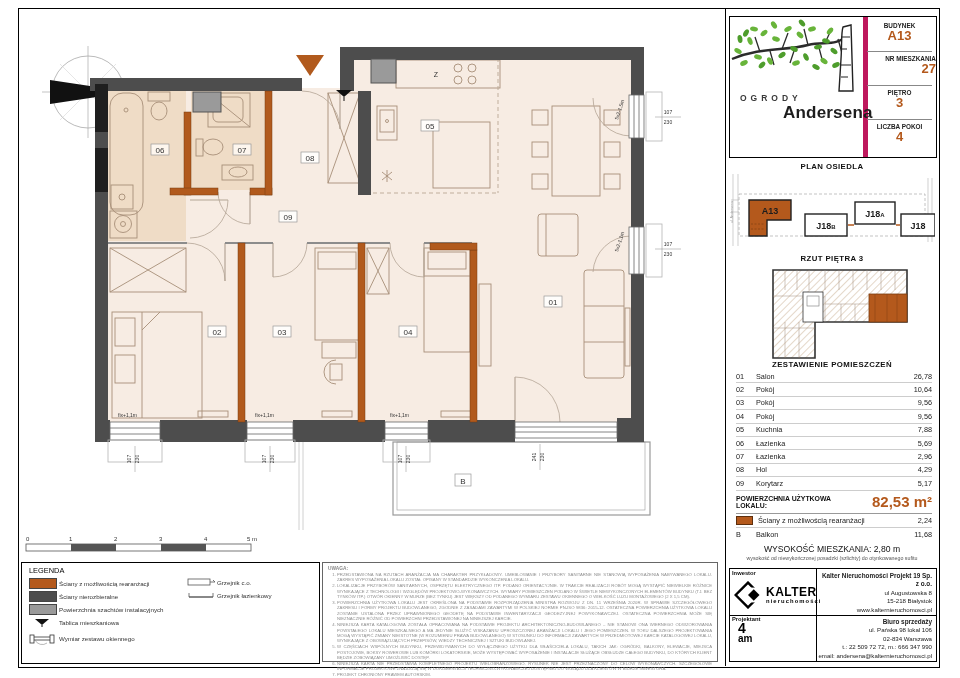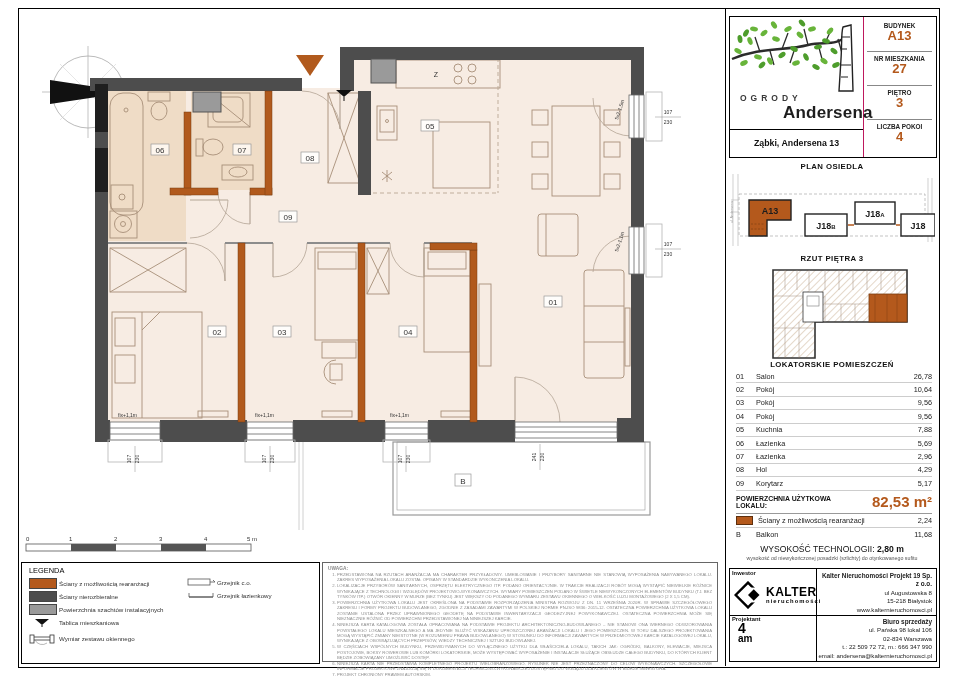--- a/index.html
+++ b/index.html
@@ -3,21 +3,21 @@
 <meta charset="utf-8">
 <style>
   html,body{margin:0;padding:0;background:#e8e8e8;}
   .sheet{position:relative;width:960px;height:678px;background:#fff;font-family:"Liberation Sans",sans-serif;overflow:hidden;}
   .frame{position:absolute;left:18px;top:8px;width:920px;height:658px;border:1.5px solid #000;}
   .plan-svg{position:absolute;left:0;top:0;width:725px;height:560px;}
   
   .sidebar{position:absolute;left:725px;top:8px;width:215px;height:658px;border-left:1.5px solid #000;}
   .s-abs{position:absolute;}
   .topblock{left:3px;top:8px;width:206px;height:140px;border:1px solid #000;}
-  .logocell{position:absolute;left:0;top:0;width:133px;height:140px;border-right:1px solid #be185d;}
+  .logocell{position:absolute;left:0;top:0;width:133px;height:140px;border-right:5px solid #be185d;}
   .brand1{position:absolute;left:10px;top:76px;font-size:8.5px;letter-spacing:4px;font-weight:bold;color:#3a3a3a;}
   .brand2{position:absolute;left:9px;top:86px;font-size:17px;font-weight:bold;color:#1d1d1d;letter-spacing:0.2px;margin-left:44px;}
   .addr{position:absolute;left:0;top:112px;width:133px;height:28px;border-top:1px solid #000;text-align:center;font-size:8.8px;font-weight:bold;color:#111;line-height:26px;}
   .infocell{position:absolute;left:133px;top:0;width:73px;height:140px;}
   .irow{position:absolute;left:0;width:73px;text-align:center;}
   .ilabel{font-size:6.4px;font-weight:bold;color:#222;}
   .ivalue{font-size:13px;font-weight:bold;color:#b4591c;line-height:13px;}
   .iline{position:absolute;left:4px;width:65px;border-top:0.8px solid #888;}
   .sectitle{position:absolute;width:206px;left:3px;text-align:center;font-size:7.8px;font-weight:bold;color:#111;letter-spacing:0.4px;}
   
@@ -26,21 +26,21 @@
   .tno{width:20px;}
   .tname{flex:1;}
   .tarea{width:34px;text-align:right;}
   .totalrow{display:flex;align-items:center;height:22px;border-bottom:0.8px solid #999;gap:32px;}
   .totallabel{flex:1;font-size:6.9px;font-weight:bold;color:#111;}
   .totalvalue{font-size:15px;font-weight:bold;color:#b4591c;}
   .swatchrow{display:flex;height:13px;align-items:center;border-bottom:0.7px solid #cdcdcd;font-size:7.3px;color:#222;}
   .sw{width:15px;height:7px;background:#b4591c;border:1px solid #5e2f0d;margin-right:5px;}
   .heightblock{position:absolute;left:3px;top:536px;width:206px;text-align:center;}
   .hline1{font-size:8.6px;color:#111;}
-  .hline1 b{font-weight:bold;margin-top:20px;}
+  .hline1 b{font-weight:normal;margin-top:20px;}
   .hline2{font-size:5.3px;color:#555;margin-top:1px;}
   .contacts{position:absolute;left:3px;top:560px;width:206px;height:92px;border:1px solid #000;}
   .crow1{position:absolute;left:0;top:0;width:206px;height:46px;border-bottom:1px solid #000;}
   .crow2{position:absolute;left:0;top:46px;width:206px;height:46px;}
   .cdiv{position:absolute;left:86px;top:0;width:1px;height:92px;background:#000;}
   .clabel{position:absolute;left:2px;top:1px;font-size:5.8px;font-weight:bold;color:#111;}
   .kalter{position:absolute;left:4px;top:12px;display:flex;align-items:center;}
   .kname{font-size:12px;font-weight:bold;color:#000;letter-spacing:0.5px;line-height:11px;}
   .ksub{font-size:5.8px;font-weight:bold;letter-spacing:1.1px;color:#000;}
   .cright{position:absolute;left:88px;top:3px;width:114px;text-align:right;font-size:6.1px;color:#222;line-height:8.4px;}
@@ -480,29 +480,28 @@
               <ellipse cx="96" cy="22" rx="4" ry="2.4" transform="rotate(15 96 22)"></ellipse>
               <ellipse cx="32" cy="46" rx="4" ry="2.4" transform="rotate(-45 32 46)"></ellipse>
               <ellipse cx="86" cy="48" rx="4" ry="2.4" transform="rotate(30 86 48)"></ellipse>
               <ellipse cx="10" cy="20" rx="4" ry="2.4" transform="rotate(80 10 20)"></ellipse>
               <ellipse cx="106" cy="46" rx="4" ry="2.4" transform="rotate(-25 106 46)"></ellipse>
               <ellipse cx="72" cy="4" rx="4" ry="2.4" transform="rotate(50 72 4)"></ellipse>
           </g>
         </svg>
         <div class="brand1">OGRODY</div>
         <div class="brand2">Andersena</div>
-        <div class="addr">Ząbki, Andersena 13</div>
       </div>
       <div class="infocell">
         <div class="irow" style="top:5px;">
           <div class="ilabel">BUDYNEK</div>
           <div class="ivalue">A13</div>
         </div>
         <div class="iline" style="top:34px;"></div>
-        <div class="irow" style="top:38px;">
+        <div class="irow" style="top:38px;text-align:right;">
           <div class="ilabel">NR MIESZKANIA</div>
           <div class="ivalue">27</div>
         </div>
         <div class="iline" style="top:68px;"></div>
         <div class="irow" style="top:72px;">
           <div class="ilabel">PIĘTRO</div>
           <div class="ivalue">3</div>
         </div>
         <div class="iline" style="top:102px;"></div>
         <div class="irow" style="top:106px;">
@@ -542,21 +541,21 @@
       <g stroke="#a08f7f" stroke-width="0.5" fill="none">
         <path d="M56,6 V26 M68,6 V26 M80,6 V26 M96,6 V26 M110,6 V26 M124,6 V26 M138,6 V26 M152,6 V26 M166,6 V26"></path>
         <path d="M44,32 H76 M96,40 H140 M44,64 H86 M56,58 V94 M70,58 V94 M96,32 V58 M112,40 V58 M126,40 V58"></path>
       </g>
       <rect x="74" y="28" width="20" height="30" fill="#fff" stroke="#333" stroke-width="0.8"></rect>
       <rect x="78" y="32" width="12" height="10" fill="none" stroke="#777" stroke-width="0.6"></rect>
       <rect x="140" y="30" width="38" height="28" fill="#b4591c" stroke="#7a3c10" stroke-width="0.8"></rect>
       <path d="M146,30 V58 M158,30 V58 M168,30 V58" stroke="#8a4414" stroke-width="0.6"></path>
     </svg>
 
-    <div class="sectitle" style="top:352px;">LOKATORSKIE POMIESZCZEŃ</div>
+    <div class="sectitle" style="top:352px;">ZESTAWIENIE POMIESZCZEŃ</div>
     <div class="tbl">
       <div class="trow">
           <span class="tno">01</span>
           <span class="tname">Salon</span>
           <span class="tarea">26,78</span>
         </div>
       <div class="trow">
           <span class="tno">02</span>
           <span class="tname">Pokój</span>
           <span class="tarea">10,64</span>
@@ -606,21 +605,21 @@
         <span class="tarea">2,24</span>
       </div>
       <div class="swatchrow" style="border-bottom:none;">
         <span class="tno">B</span>
         <span class="tname">Balkon</span>
         <span class="tarea">11,68</span>
       </div>
     </div>
 
     <div class="heightblock">
-      <div class="hline1"><span>WYSOKOŚĆ TECHNOLOGII:</span> <b>2,80 m</b></div>
+      <div class="hline1"><span>WYSOKOŚĆ MIESZKANIA:</span> <b>2,80 m</b></div>
       <div class="hline2">wysokość od niewykończonej posadzki (szlichty) do otynkowanego sufitu</div>
     </div>
 
     <div class="contacts">
       <div class="cdiv"></div>
       <div class="crow1">
         <div class="clabel">Inwestor</div>
         <div class="kalter">
           <svg width="28" height="28" viewBox="0 0 34 34">
             <path d="M17,2 L32,17 L17,32 L2,17 Z" fill="none" stroke="#000" stroke-width="3"></path>

